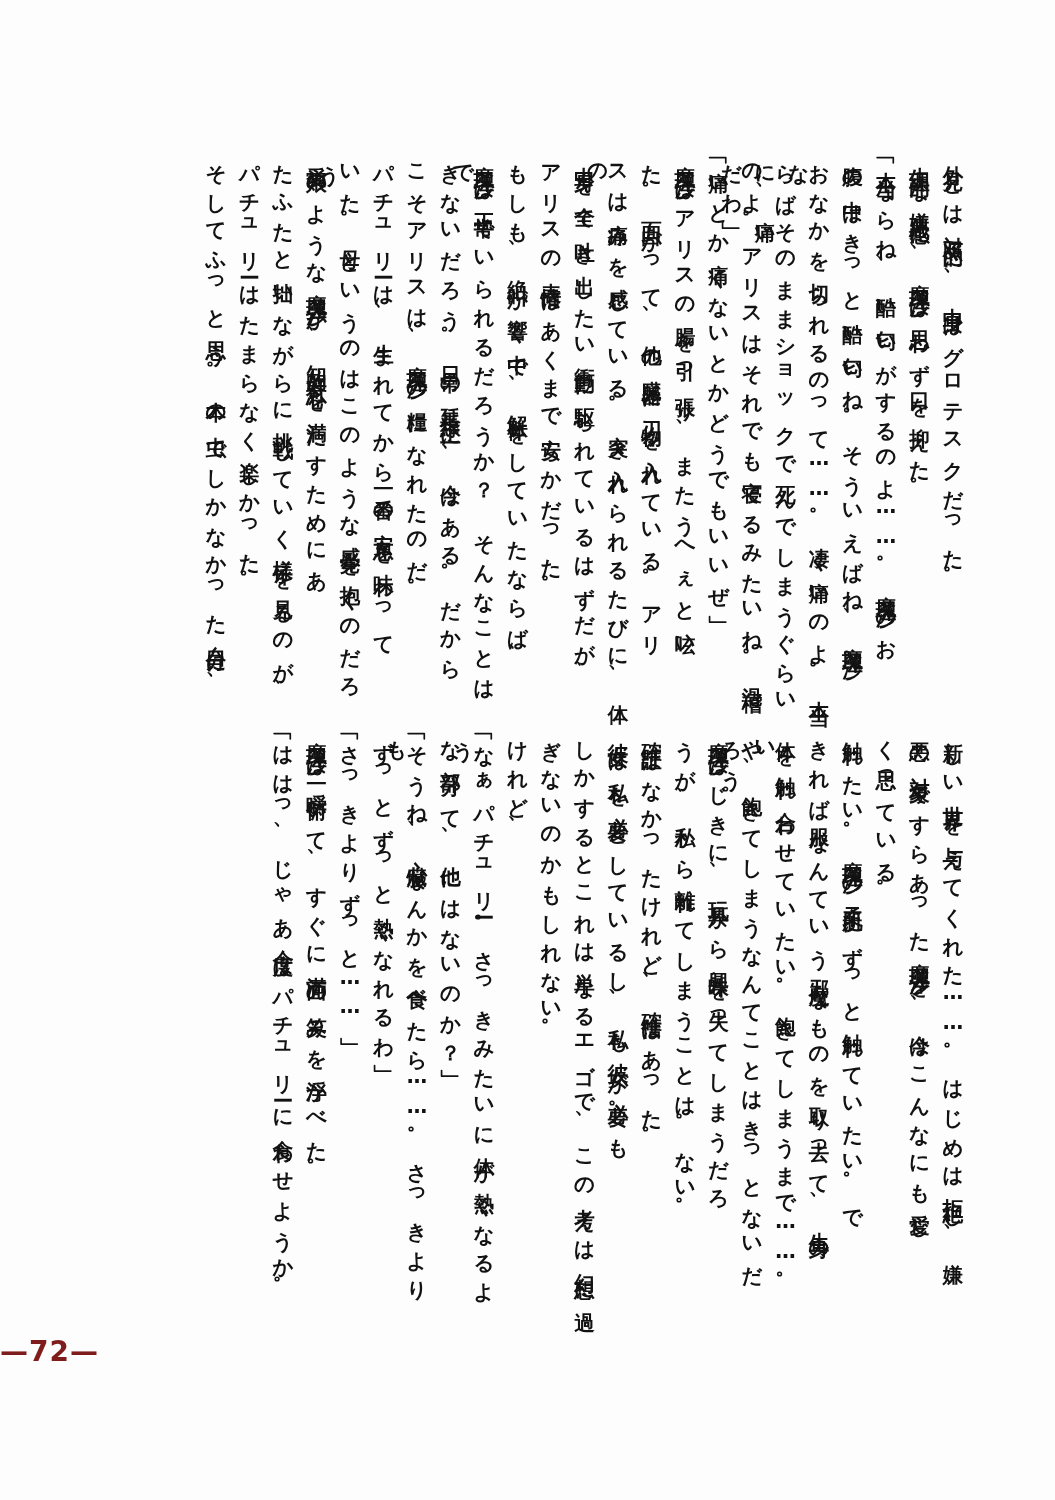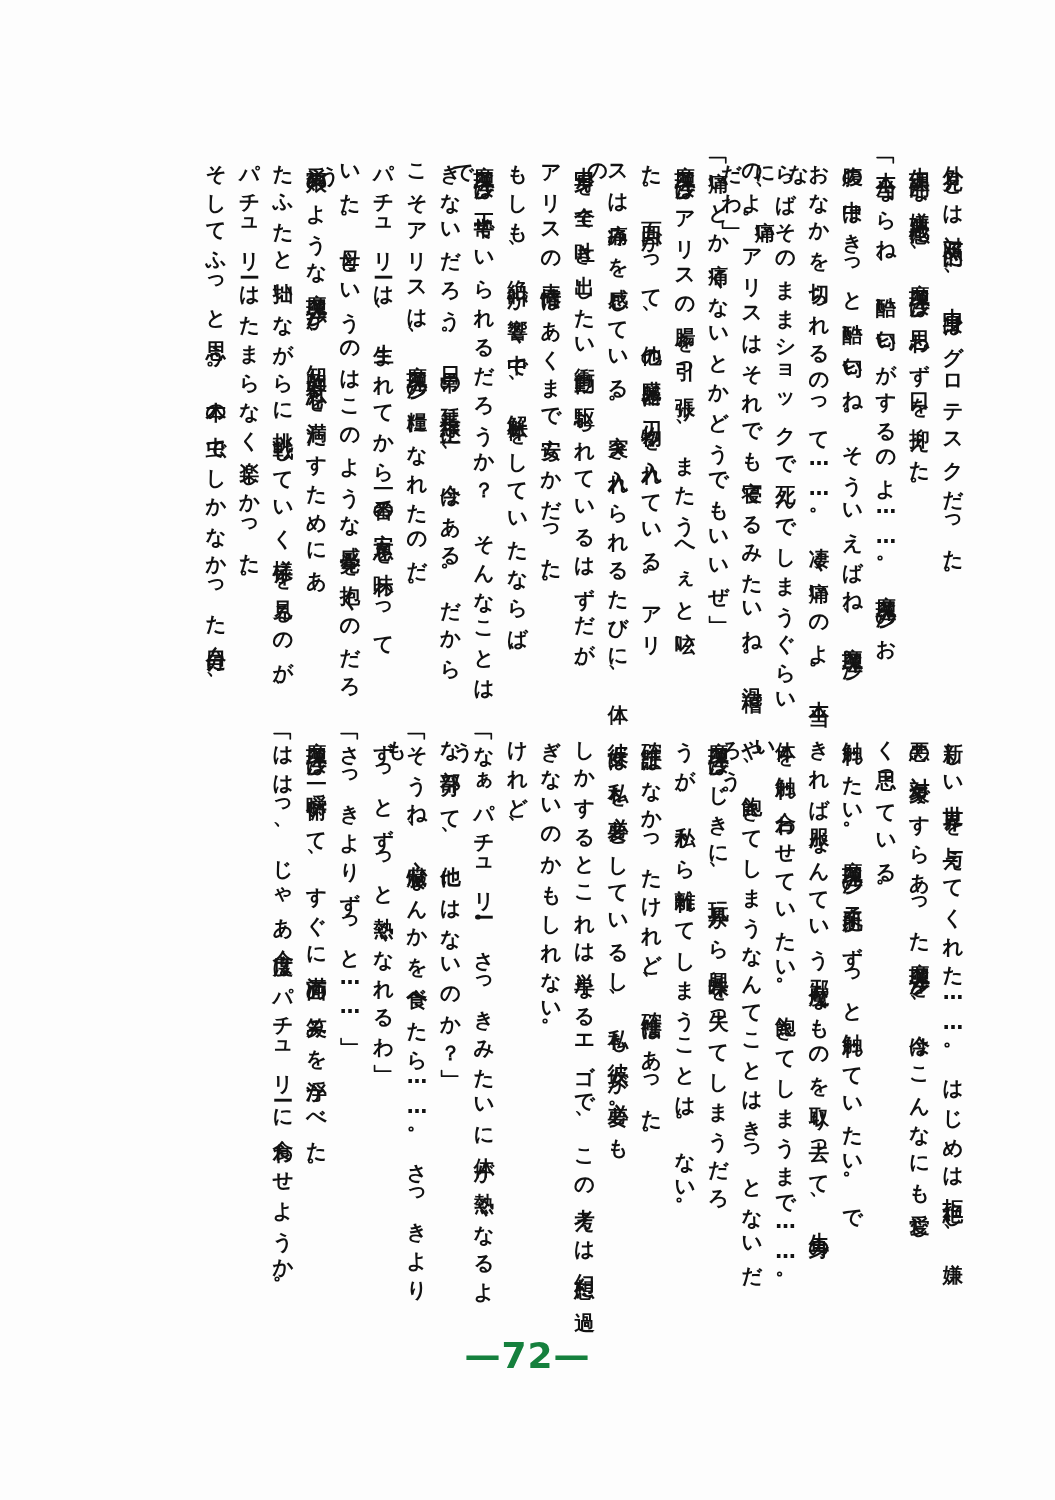--- a/index.html
+++ b/index.html
@@ -69,26 +69,25 @@
     font-family: "DejaVu Sans", "Liberation Sans", sans-serif;
     color: #121212;
     -webkit-font-smoothing: none;
   }
 
   #page-number {
     position: absolute;
     left: 0;
     right: 0;
     top: 1335px;
-    text-align: center;
-    font-size: 36px;
+    font-size: 28px;
     font-weight: 700;
     letter-spacing: 1px;
     font-family: "DejaVu Sans", "Liberation Sans", sans-serif;
-    color: #15803d;
+    color: #7f1d1d;
   }
 </style>
 </head>
 <body>
 
 <div id="page"></div>
 
 <div id="page-body">
 
   <div class="text-block" id="block-upper">

